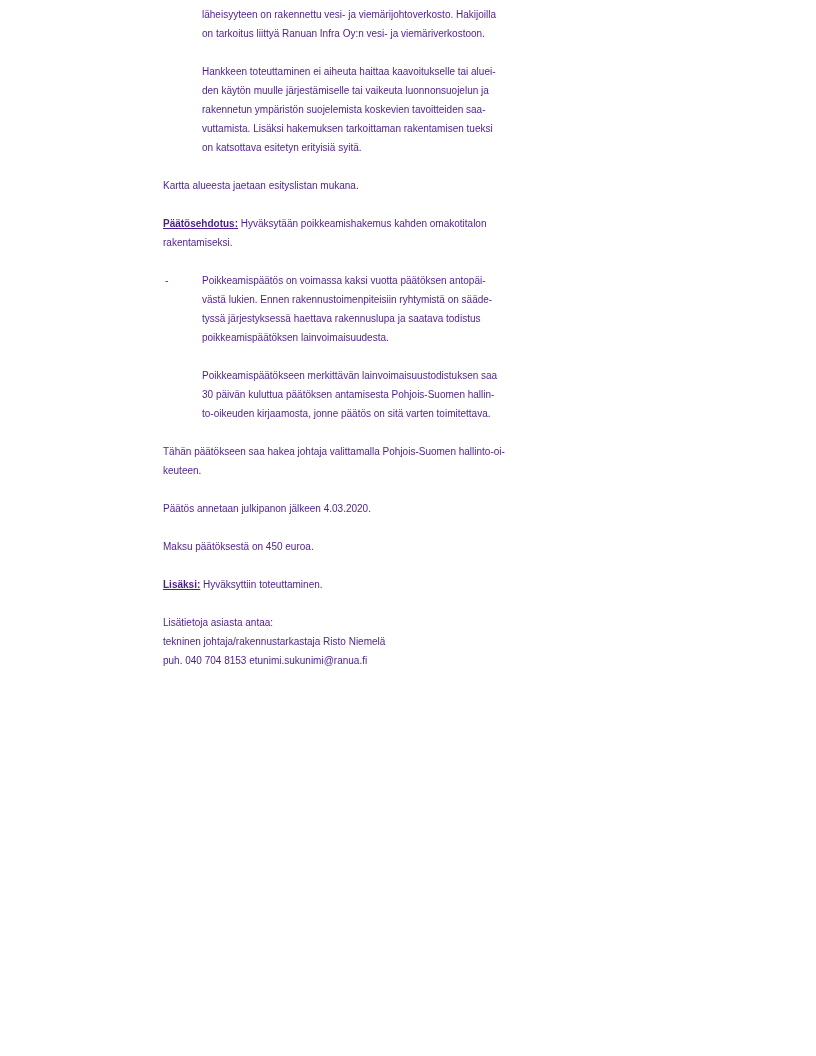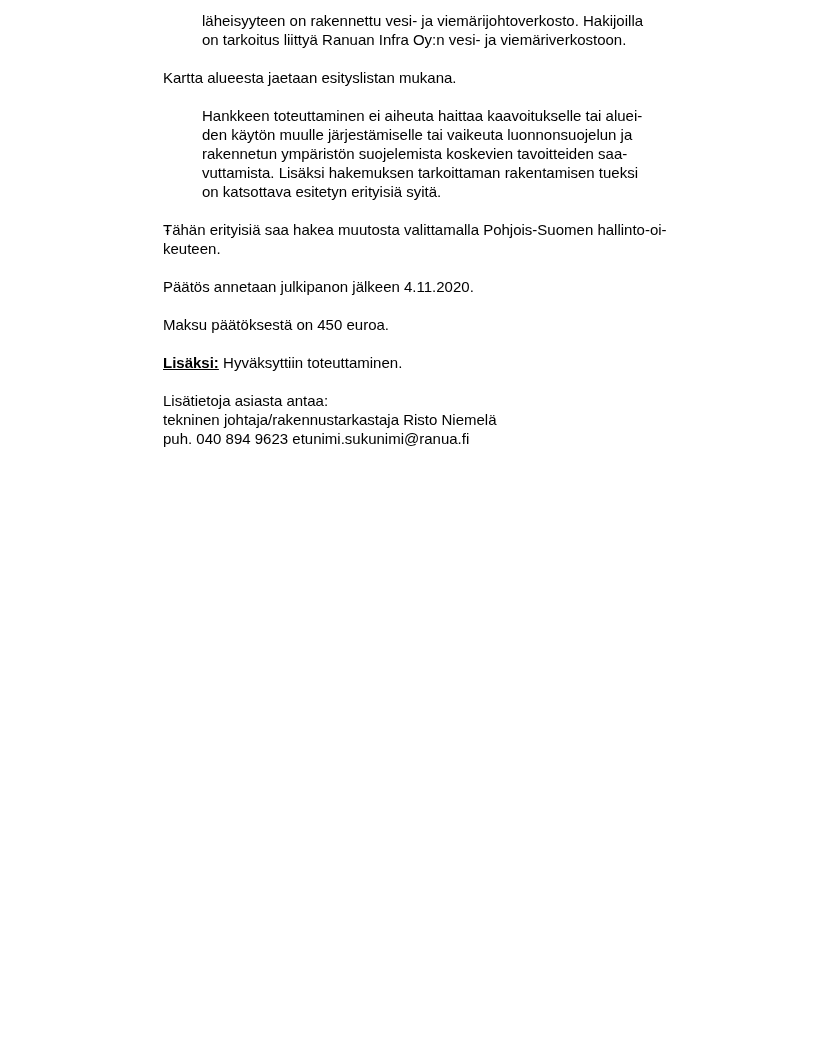--- a/index.html
+++ b/index.html
@@ -2,26 +2,26 @@
 <html><head>
 <meta charset="utf-8">
 <style>
   html, body { margin: 0; padding: 0; background: #ffffff; }
   .page {
     position: relative;
     width: 816px;
     height: 1056px;
     background: #ffffff;
     box-sizing: border-box;
-    padding-top: 11px;
+    padding-top: 5px;
     overflow: hidden;
     font-family: "Liberation Sans", "DejaVu Sans", sans-serif;
-    font-size: 15px;
+    font-size: 10px;
     line-height: 19px;
-    color: #000000;
+    color: #4c1d95;
   }
   .para {
     margin: 0 20px 19px 163px;
     white-space: pre-line;
   }
   .para.indent {
     margin-left: 202px;
   }
   .bullet {
     position: relative;
@@ -38,38 +38,46 @@
   }
 </style>
 </head>
 <body>
 
 <div class="page">
 
   <p class="para indent">läheisyyteen on rakennettu vesi- ja viemärijohtoverkosto. Hakijoilla
 on tarkoitus liittyä Ranuan Infra Oy:n vesi- ja viemäriverkostoon.</p>
 
-  <p class="para">Kartta alueesta jaetaan esityslistan mukana.</p>
-
   <p class="para indent">Hankkeen toteuttaminen ei aiheuta haittaa kaavoitukselle tai aluei-
 den käytön muulle järjestämiselle tai vaikeuta luonnonsuojelun ja
 rakennetun ympäristön suojelemista koskevien tavoitteiden saa-
 vuttamista. Lisäksi hakemuksen tarkoittaman rakentamisen tueksi
 on katsottava esitetyn erityisiä syitä.</p>
 
+  <p class="para">Kartta alueesta jaetaan esityslistan mukana.</p>
 
-  <p class="para indent bullet"><span class="dash">-</span></p>
+  <p class="para"><span class="lead-label">Päätösehdotus:</span> <span>Hyväksytään poikkeamishakemus kahden omakotitalon
+rakentamiseksi.</span></p>
 
+  <p class="para indent bullet"><span class="dash">-</span><span>Poikkeamispäätös on voimassa kaksi vuotta päätöksen antopäi-
+västä lukien. Ennen rakennustoimenpiteisiin ryhtymistä on sääde-
+tyssä järjestyksessä haettava rakennuslupa ja saatava todistus
+poikkeamispäätöksen lainvoimaisuudesta.</span></p>
 
-  <p class="para">Tähän erityisiä saa hakea muutosta valittamalla Pohjois-Suomen hallinto-oi-
+  <p class="para indent">Poikkeamispäätökseen merkittävän lainvoimaisuustodistuksen saa
+30 päivän kuluttua päätöksen antamisesta Pohjois-Suomen hallin-
+to-oikeuden kirjaamosta, jonne päätös on sitä varten toimitettava.</p>
+
+  <p class="para">Tähän päätökseen saa hakea johtaja valittamalla Pohjois-Suomen hallinto-oi-
 keuteen.</p>
 
-  <p class="para">Päätös annetaan julkipanon jälkeen 4.11.2020.</p>
+  <p class="para">Päätös annetaan julkipanon jälkeen 4.03.2020.</p>
 
   <p class="para">Maksu päätöksestä on 450 euroa.</p>
 
   <p class="para"><span class="lead-label">Lisäksi:</span> <span>Hyväksyttiin toteuttaminen.</span></p>
 
   <p class="para">Lisätietoja asiasta antaa:
 tekninen johtaja/rakennustarkastaja Risto Niemelä
-puh. 040 894 9623 etunimi.sukunimi@ranua.fi</p>
+puh. 040 704 8153 etunimi.sukunimi@ranua.fi</p>
 
 </div>
 
 </body></html>

